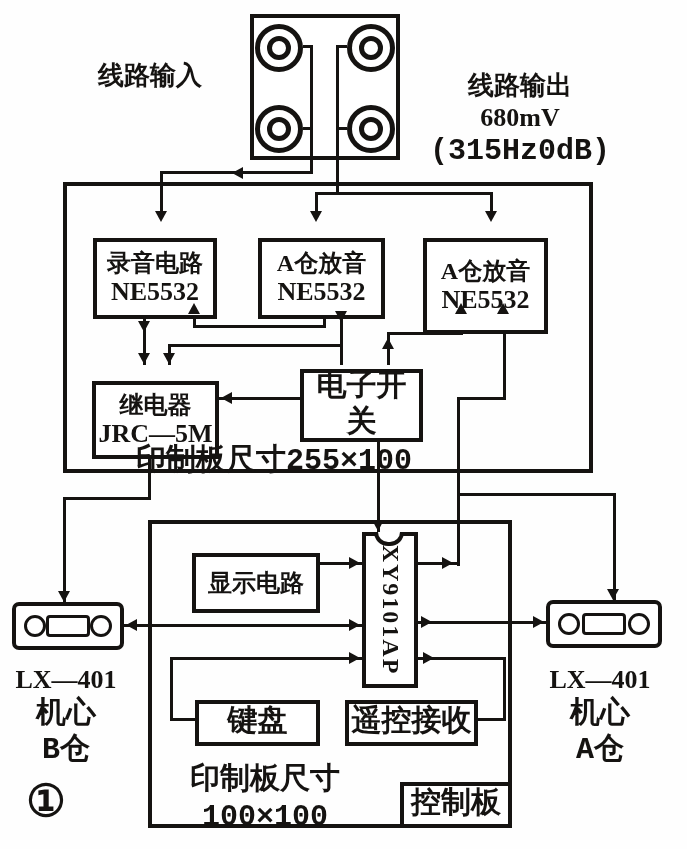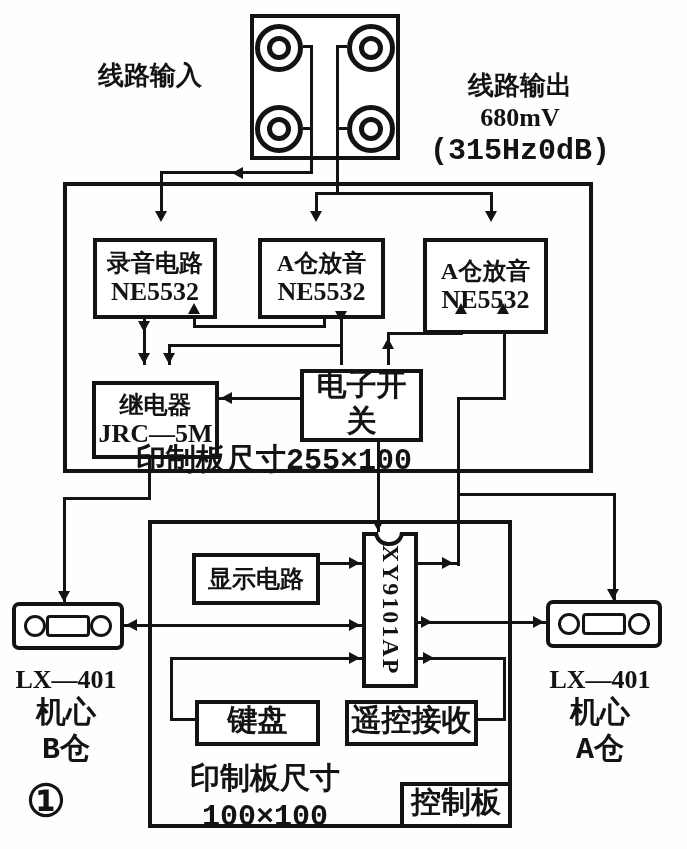--- a/index.html
+++ b/index.html
@@ -124,21 +124,21 @@
   </div>
   <div class="box f24" style="left:92px;top:365px;width:127px;height:78px">
     <span>继电器</span>
     <span class="f26">JRC—5M</span>
   </div>
   <div class="box f25" style="left:300px;top:369px;width:123px;height:73px">
     <span>电子开关</span>
   </div>
   <div class="txt f25" style="left:128px;top:443px;width:292px">印制板尺寸255×100</div>
 
-  <div class="box f24" style="left:192px;top:537px;width:128px;height:52px">
+  <div class="box f24" style="left:192px;top:537px;width:128px;height:60px">
     <span>显示电路</span>
   </div>
   <div class="ic" style="left:362px;top:532px;width:56px;height:156px">
     <div class="notch"></div>
     <span class="icname">XY9101AP</span>
   </div>
   <div class="box f25" style="left:195px;top:700px;width:125px;height:46px">
     <span>键盘</span>
   </div>
   <div class="box f25" style="left:400px;top:782px;width:112px;height:46px">

